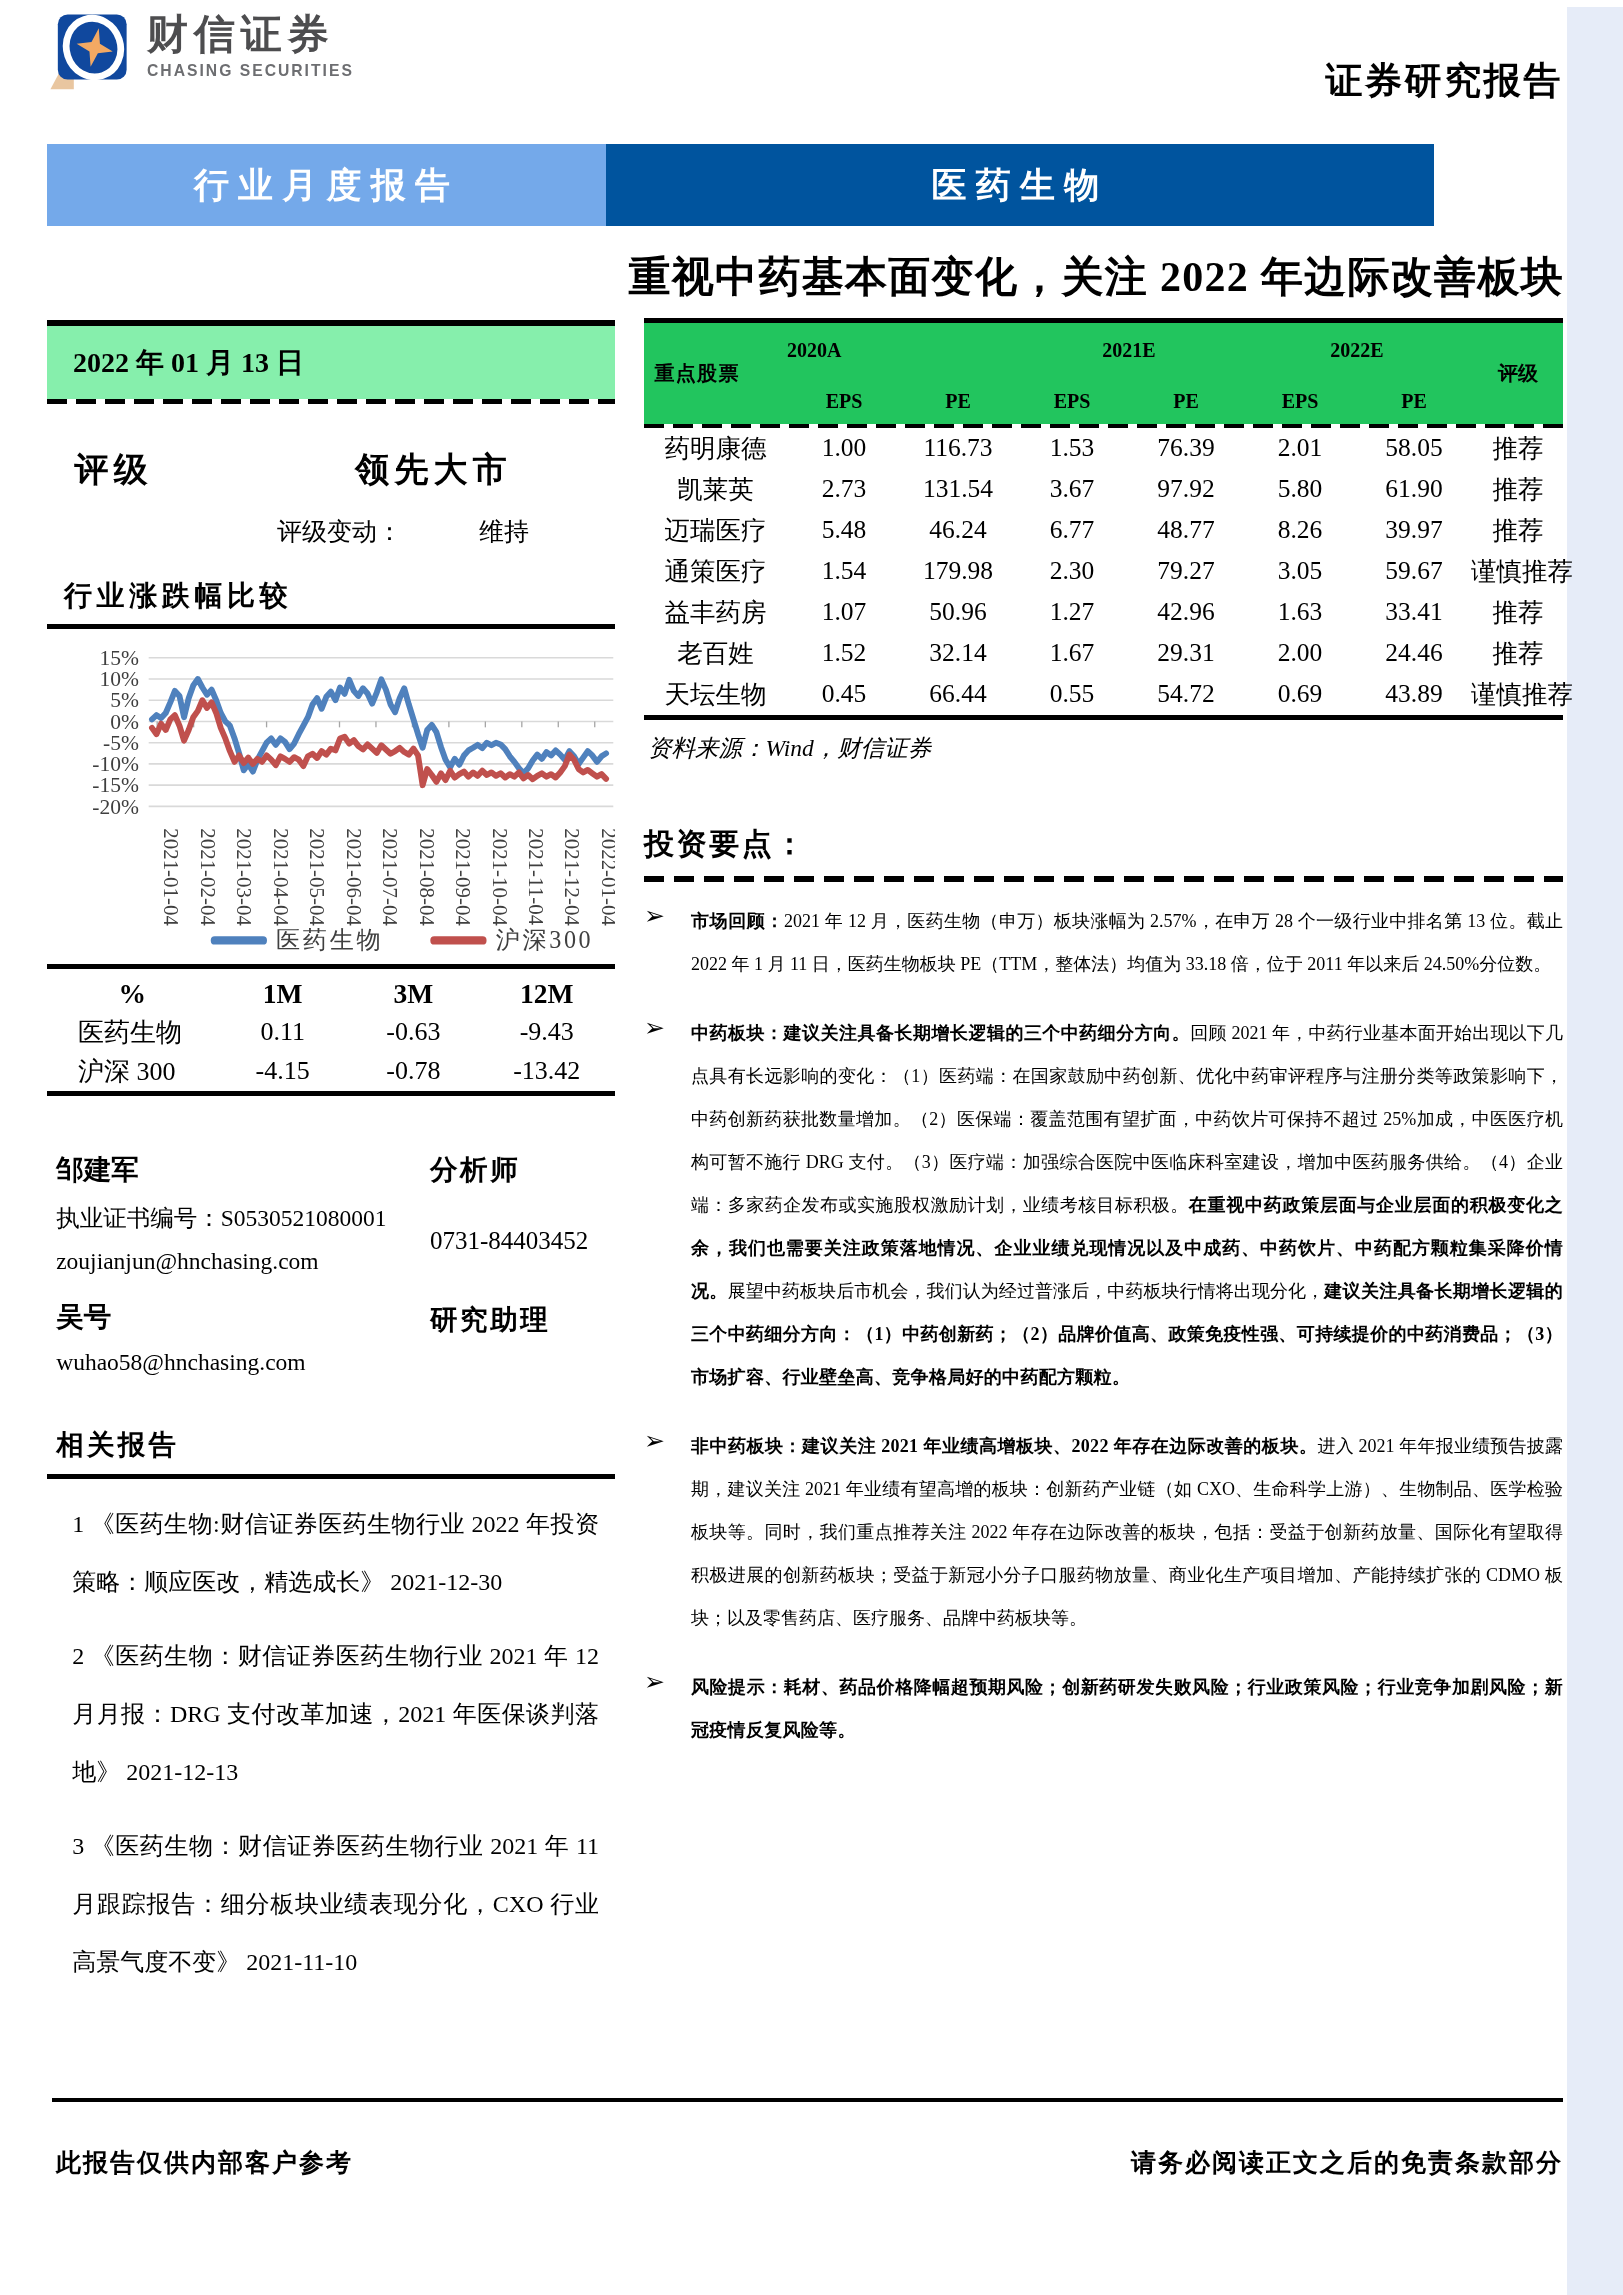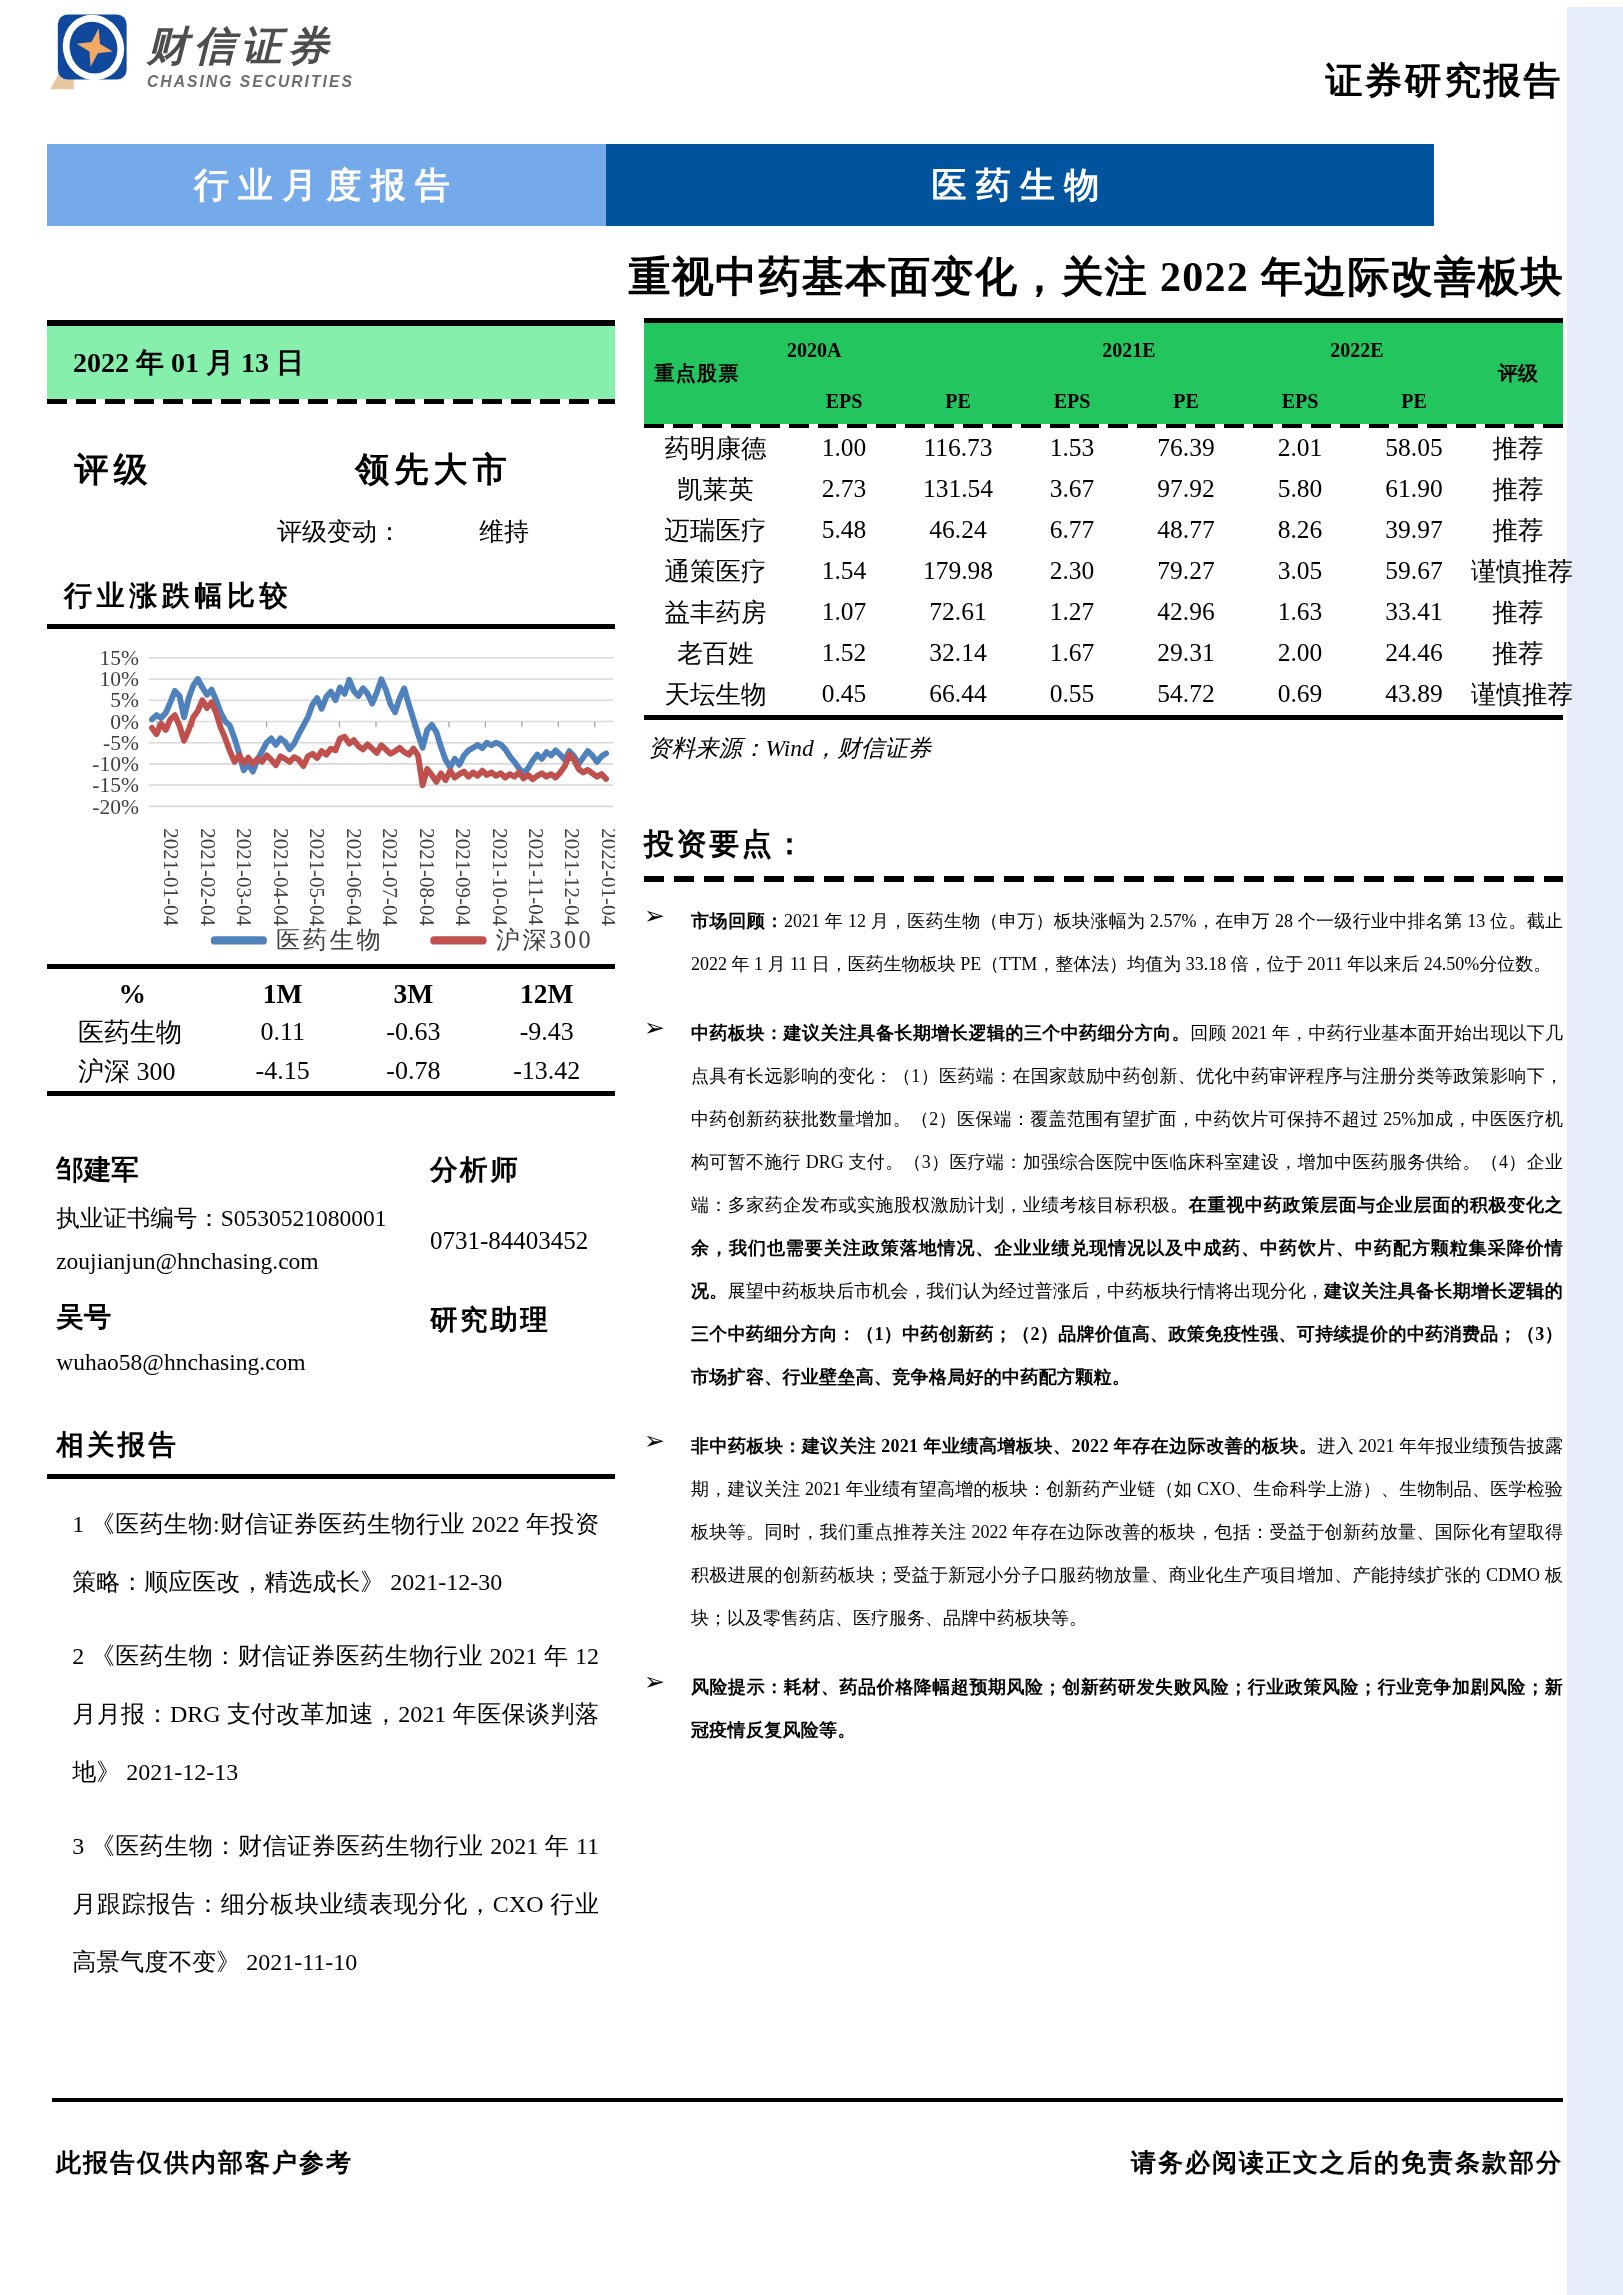--- a/index.html
+++ b/index.html
@@ -1,20 +1,20 @@
 <!DOCTYPE html>
 <html style="font-size:10.5px"><head>
 <meta charset="utf-8">
 <style>
   html,body{margin:0;padding:0;background:#ffffff;}
   .page{position:relative;width:1623px;height:2295px;background:#fff;font-family:"Liberation Serif",serif;color:#000;overflow:hidden;}
   .right-strip{position:absolute;left:1567px;top:6.5px;width:56px;height:2289px;background:#e6ecf8;}
 
   
-  .logo-row{position:absolute;left:48px;top:14.4px;display:flex;align-items:flex-end;gap:13px;font-style:italic;}
+  .logo-row{position:absolute;left:48px;top:14.4px;display:flex;align-items:flex-start;gap:13px;}
   .logo-mark{width:86px;height:77px;}
   .logo-cn{font-family:"Liberation Sans",sans-serif;font-size:41px;font-weight:bold;color:#4d4d4f;letter-spacing:5.9px;line-height:1;}
   .logo-en{font-family:"Liberation Sans",sans-serif;font-size:15.7px;font-weight:bold;color:#6d6e71;letter-spacing:2px;margin-top:6.5px;}
   .report-type{position:absolute;top:56px;left:1177px;width:386px;text-align:right;font-size:37px;font-weight:bold;letter-spacing:2.6px;}
   .banner{position:absolute;top:144px;left:47px;width:1387px;height:82px;display:flex;}
   .banner-left{width:559px;background:#74a9ea;color:#fff;display:flex;align-items:center;justify-content:center;font-size:35px;font-weight:bold;letter-spacing:9.2px;}
   .banner-right{flex:1;background:#00549e;color:#fff;display:flex;align-items:center;justify-content:center;font-size:35px;font-weight:bold;letter-spacing:9.2px;}
   .doc-title{position:absolute;top:249px;left:47px;width:1517px;text-align:right;font-size:42px;font-weight:bold;letter-spacing:1.3px;}
 
   
@@ -276,21 +276,21 @@
             <div class="scell">179.98</div>
             <div class="scell">2.30</div>
             <div class="scell">79.27</div>
             <div class="scell">3.05</div>
             <div class="scell">59.67</div>
             <div class="scell">谨慎推荐</div>
           </div>
           <div class="stock-row">
             <div class="scell">益丰药房</div>
             <div class="scell">1.07</div>
-            <div class="scell">72.61</div>
+            <div class="scell">50.96</div>
             <div class="scell">1.27</div>
             <div class="scell">42.96</div>
             <div class="scell">1.63</div>
             <div class="scell">33.41</div>
             <div class="scell">推荐</div>
           </div>
           <div class="stock-row">
             <div class="scell">老百姓</div>
             <div class="scell">1.52</div>
             <div class="scell">32.14</div>

